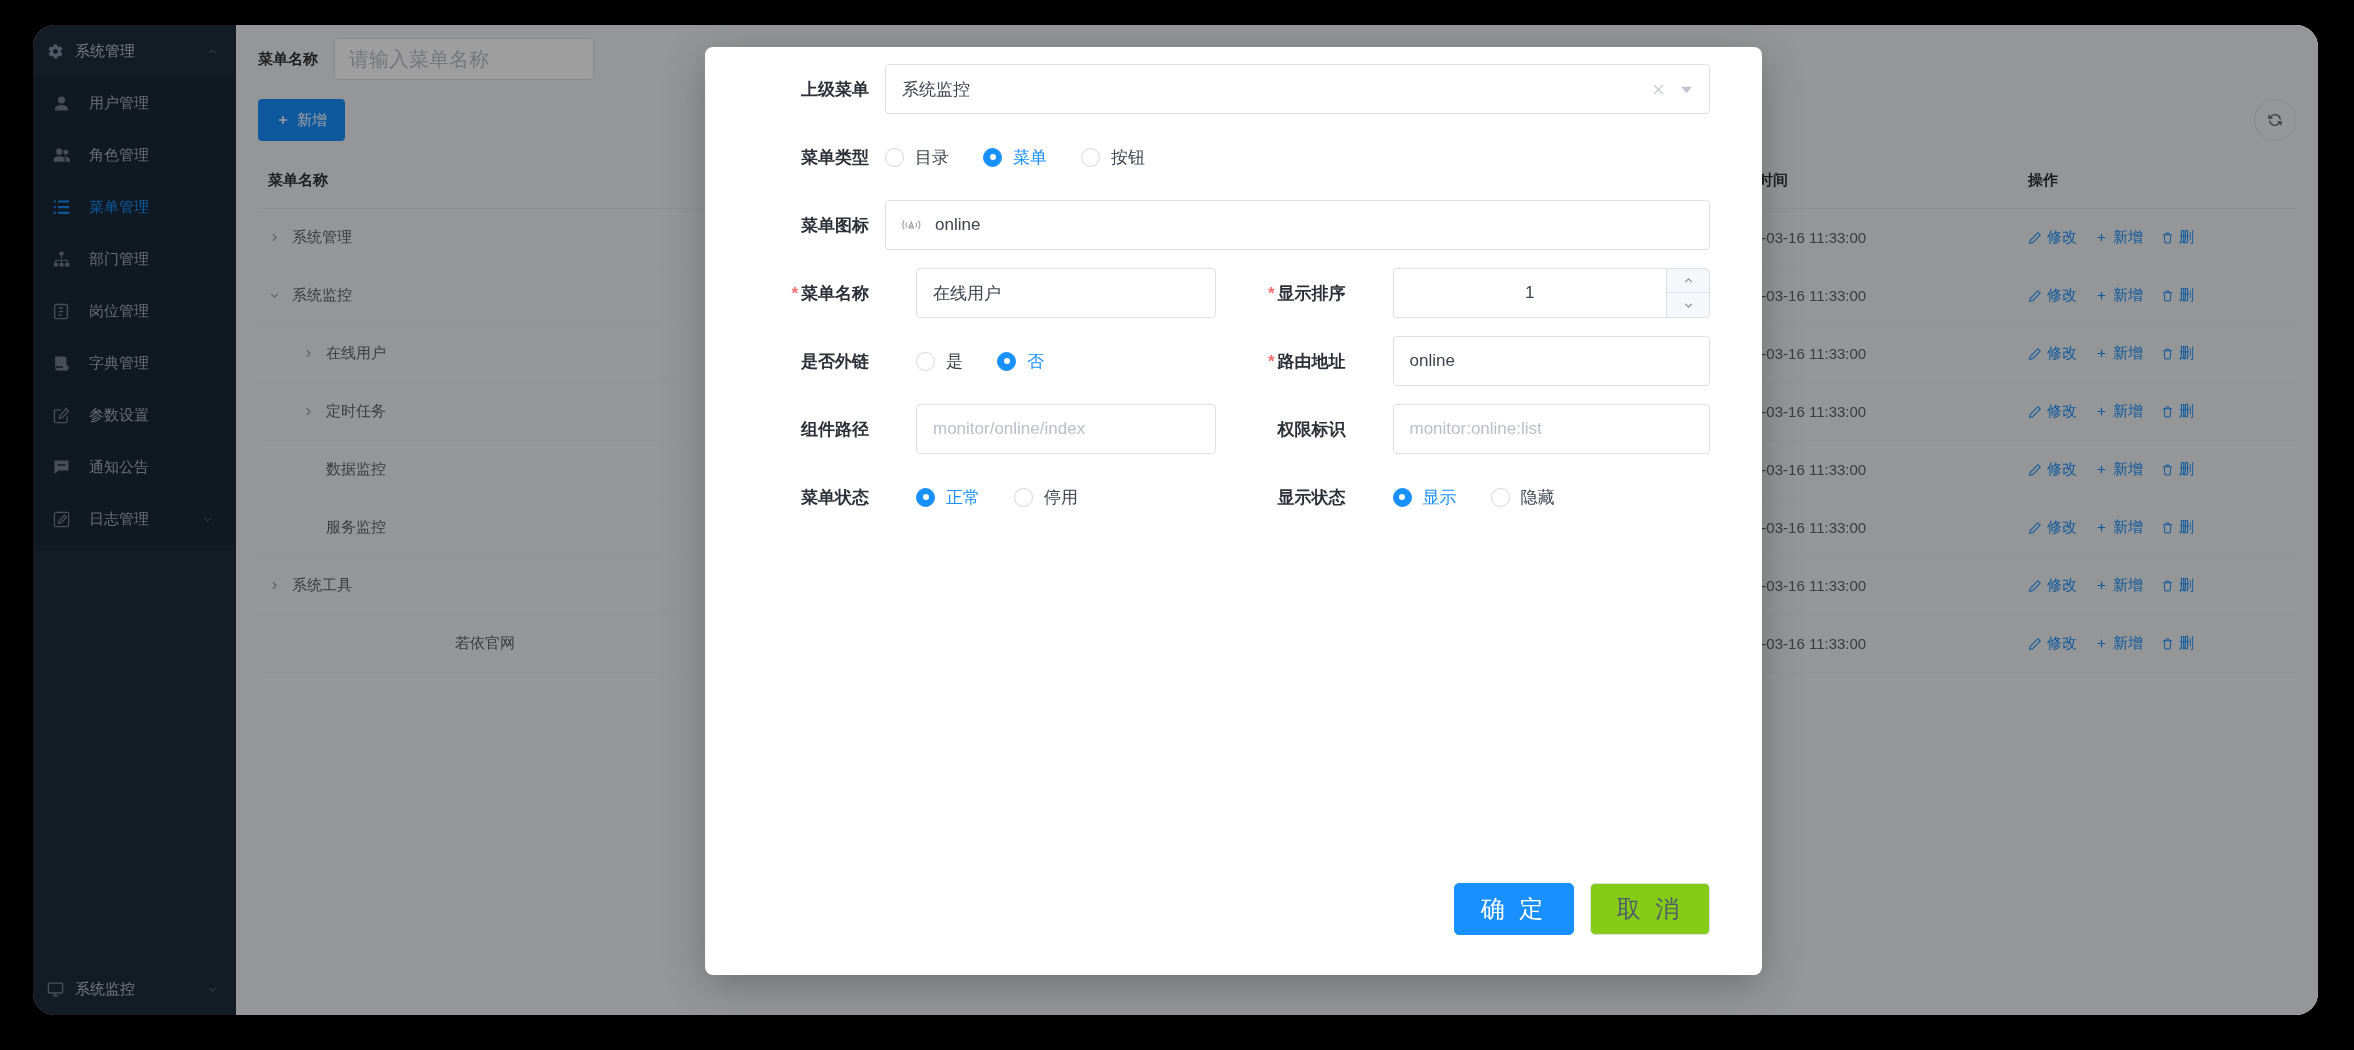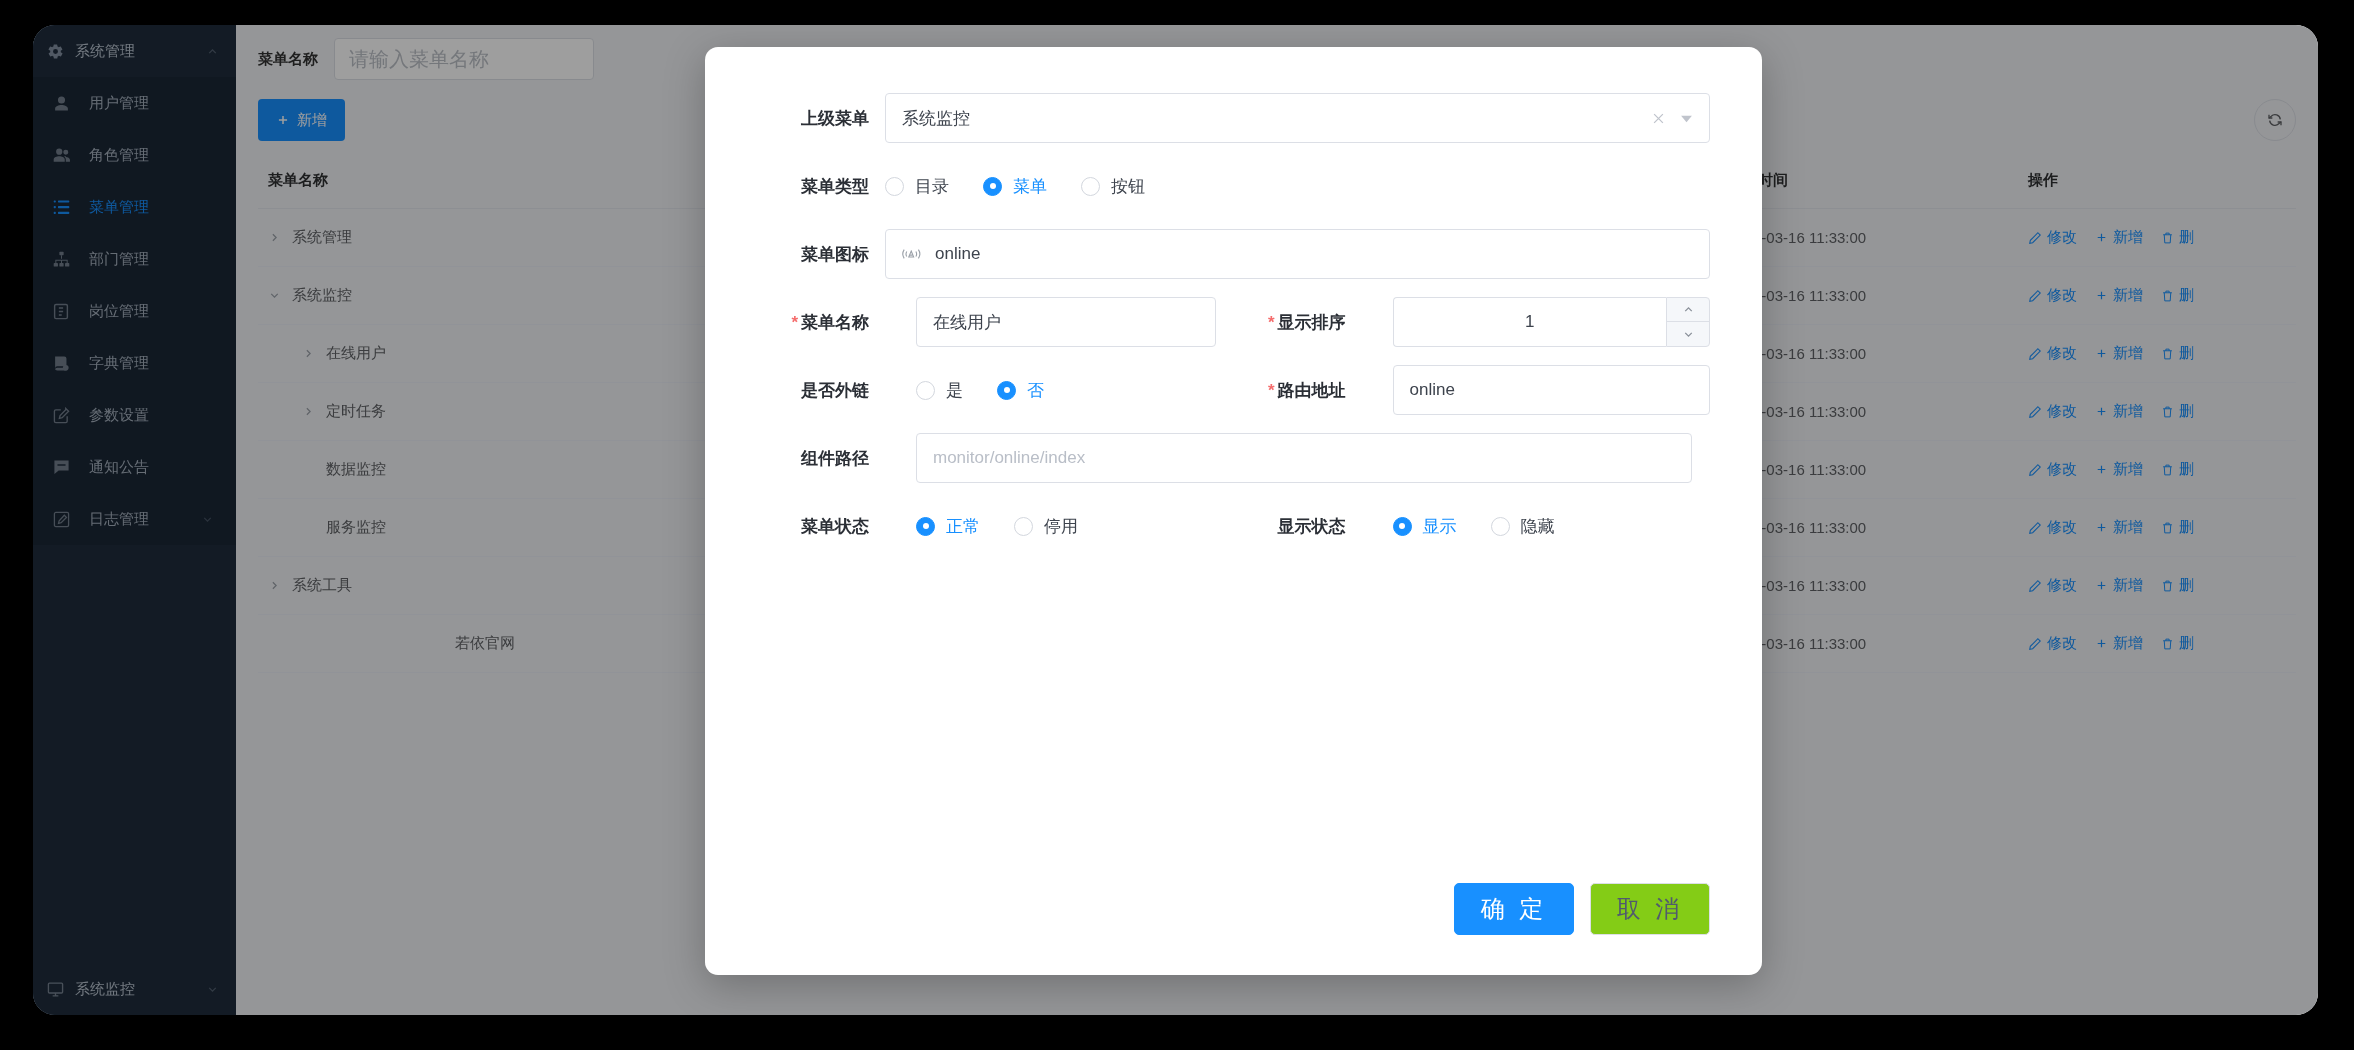--- a/index.html
+++ b/index.html
@@ -138,23 +138,23 @@
     position: absolute; inset: 0;
     background: rgba(0,0,0,0.38);
   }
 
   
   #dialog {
     position: absolute;
     left: 672px; top: 22px;
     width: 1057px; height: 928px;
     background: #fff;
-    border-radius: 13px;
+    border-radius: 8px;
     box-shadow: 0 10px 40px rgba(0,0,0,.25);
-    padding: 46px 52px 0 52px;
+    padding: 17px 52px 0 52px;
   }
   .form-row { display: flex; align-items: center; margin-bottom: 18px; }
   .f-label {
     width: 128px; flex: 0 0 128px;
     text-align: right; padding-right: 16px;
     font-size: 17px; color: #2b2f36; font-weight: 600;
     white-space: nowrap;
   }
   .f-label .req { color: #f56c6c; margin-right: 3px; }
   .f-control { flex: 1 1 auto; }
@@ -795,20 +795,28 @@
     <div class="form-row">
       <div class="half">
         <div class="cell">
           <div class="f-label">组件路径</div>
           <div class="f-control" style="padding-right:18px;">
             <div class="inp ph">
               <span class="val">monitor/online/index</span>
             </div>
           </div>
         </div>
+        <div class="cell">
+          <div class="f-label">权限标识</div>
+          <div class="f-control">
+            <div class="inp ph">
+              <span class="val">monitor:online:list</span>
+            </div>
+          </div>
+        </div>
       </div>
     </div>
 
     <div class="form-row">
       <div class="half">
         <div class="cell">
           <div class="f-label">菜单状态</div>
           <div class="f-control">
             <div class="radio-set">
               <label class="radio on">

